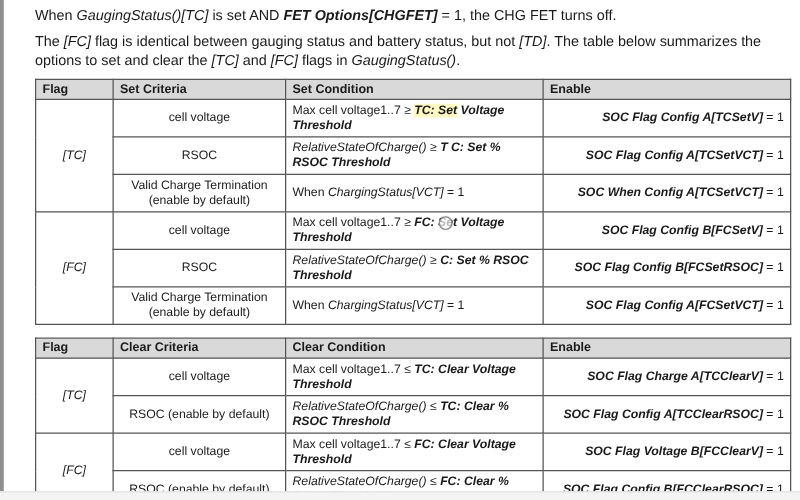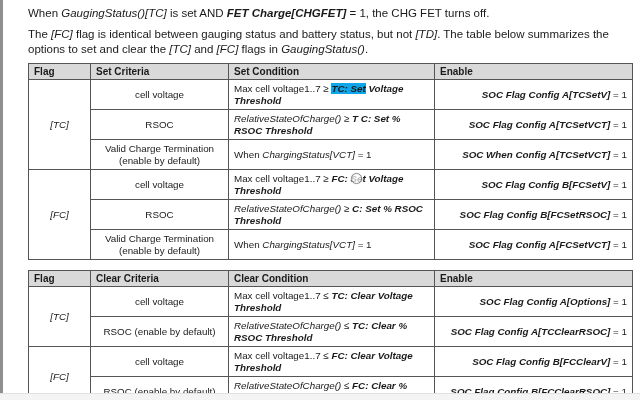--- a/index.html
+++ b/index.html
@@ -13,21 +13,21 @@
     background:#8f8f8f;
   }
   .bottom-strip {
     position:absolute; left:0; top:393px; width:640px; height:7px;
     background:#f4f4f4; border-top:1px solid #e1e1e1;
   }
   .content { position:absolute; left:28px; top:6px; width:604px; }
   .para { font-size:11.5px; line-height:15px; margin:0 0 6px 0; }
   .it { font-style:italic;margin-top:32px; }
   .bi { font-style:italic; font-weight:bold; }
-  .hl { background:#0ea5e9; }
+  .hl { background:#fef9c3; }
   table.tbl {
     border-collapse:collapse; table-layout:fixed; width:604px;
     margin-top:5px; border:1.5px solid #4d4d4d;
   }
   table.tbl + table.tbl { margin-top:10px; }
   .tbl th, .tbl td { border:1px solid #555555; vertical-align:middle; }
   .tbl th {
     background:#d9d9d9; font-size:10px; font-weight:bold;
     text-align:left; padding:2px 5px; height:11px;
   }
@@ -47,21 +47,21 @@
   col.c-cond { width:206px; }
   col.c-enab { width:198px; }
 </style>
 </head>
 <body>
 
 <div class="left-edge"></div>
 
 <div class="content">
   <div id="paras">
-      <p class="para"><span>When </span><span class="it">GaugingStatus()[TC]</span><span> is set AND </span><span class="bi">FET Charge[CHGFET]</span><span> = 1, the CHG FET turns off.</span></p>
+      <p class="para"><span>When </span><span class="it">GaugingStatus()[TC]</span><span> is set AND </span><span class="bi">FET Options[CHGFET]</span><span> = 1, the CHG FET turns off.</span></p>
       <p class="para"><span>The </span><span class="it">[FC]</span><span> flag is identical between gauging status and battery status, but not </span><span class="it">[TD]</span><span>. The table below summarizes the options to set and clear the </span><span class="it">[TC]</span><span> and </span><span class="it">[FC]</span><span> flags in </span><span class="it">GaugingStatus()</span><span>.</span></p>
     </div>
   <div id="tables">
       <table class="tbl">
         <colgroup>
           <col class="c-flag">
           <col class="c-crit">
           <col class="c-cond">
           <col class="c-enab">
         </colgroup>
@@ -121,32 +121,32 @@
             <th>Clear Criteria</th>
             <th>Clear Condition</th>
             <th>Enable</th>
           </tr>
         </thead>
         <tbody>
           <tr>
             <td class="flag-cell" rowspan="2">[TC]</td>
             <td class="criteria-cell">cell voltage</td>
             <td class="condition-cell"><span>Max cell voltage1..7 ≤ </span><span class="bi">TC: Clear Voltage Threshold</span></td>
-            <td class="enable-cell"><span class="bi">SOC Flag Config A[Options]</span><span> = 1</span></td>
+            <td class="enable-cell"><span class="bi">SOC Flag Charge A[TCClearV]</span><span> = 1</span></td>
           </tr>
           <tr>
             <td class="criteria-cell">RSOC (enable by default)</td>
             <td class="condition-cell"><span class="it">RelativeStateOfCharge()</span><span> ≤ </span><span class="bi">TC: Clear % RSOC Threshold</span></td>
             <td class="enable-cell"><span class="bi">SOC Flag Config A[TCClearRSOC]</span><span> = 1</span></td>
           </tr>
           <tr>
             <td class="flag-cell" rowspan="2">[FC]</td>
             <td class="criteria-cell">cell voltage</td>
             <td class="condition-cell"><span>Max cell voltage1..7 ≤ </span><span class="bi">FC: Clear Voltage Threshold</span></td>
-            <td class="enable-cell"><span class="bi">SOC Flag Config B[FCClearV]</span><span> = 1</span></td>
+            <td class="enable-cell"><span class="bi">SOC Flag Voltage B[FCClearV]</span><span> = 1</span></td>
           </tr>
           <tr>
             <td class="criteria-cell">RSOC (enable by default)</td>
             <td class="condition-cell"><span class="it">RelativeStateOfCharge()</span><span> ≤ </span><span class="bi">FC: Clear % RSOC Threshold</span></td>
             <td class="enable-cell"><span class="bi">SOC Flag Config B[FCClearRSOC]</span><span> = 1</span></td>
           </tr>
         </tbody>
       </table>
     </div>
 </div>

